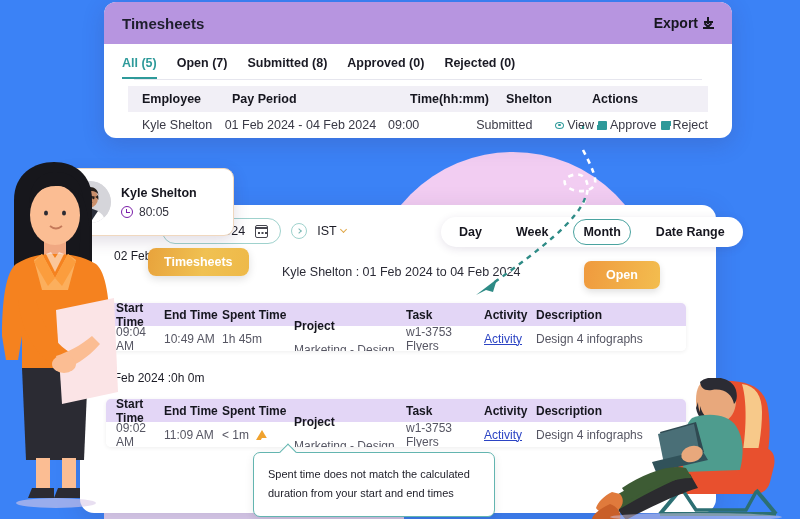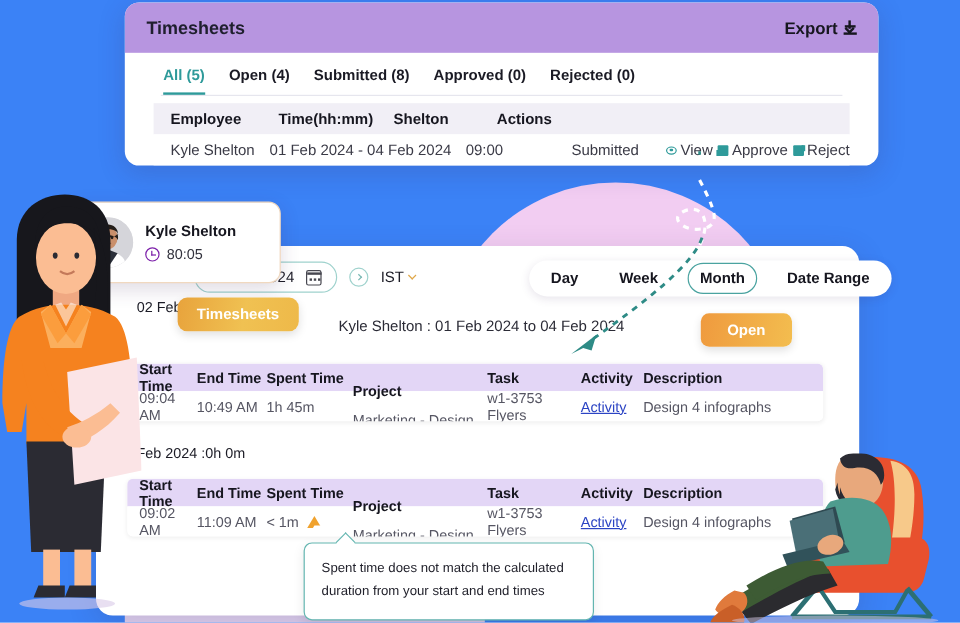--- a/index.html
+++ b/index.html
@@ -46,21 +46,21 @@
   }
   .dl-ico:after {
     content:""; position:absolute; left:0.5px; top:4.2px; width:9px; height:2px; background:#17171f;
     transform: none;
   }
   .dl-bar { position:absolute; left:0; bottom:0; width:11px; height:1.6px; background:#17171f; }
   .dl-chev { position:absolute; left:2.2px; top:4px; width:6px; height:6px;
              border-right:2px solid #17171f; border-bottom:2px solid #17171f;
              transform:rotate(45deg); }
 
-  #ts-tabs { display:flex; gap:20px; padding:12px 30px 0 32px; font-size:12.5px; }
+  #ts-tabs { display:flex; gap:20px; padding:12px 30px 0 18px; font-size:12.5px; }
   #ts-tabs .tab { color:#1a1a24; font-weight:bold; padding-bottom:7px; cursor:pointer; white-space:nowrap;}
   #ts-tabs .tab.active { color:#2e9a9a; border-bottom:2.5px solid #2e9a9a; }
   #ts-tab-rule { margin:0 30px; height:1px; background:#e6e6ee; }
 
   #ts-table { margin:6px 24px 0 24px; font-size:12.5px; }
   #ts-table .hrow {
     display:flex; background:#f1eff6; height:26px; align-items:center; color:#16161f; font-weight:bold;
   }
   #ts-table .brow {
     display:flex; height:26px; align-items:center; color:#3a3a46; background:#fff;
@@ -209,30 +209,31 @@
         <span>Export</span>
         <span class="dl-ico">
           <span class="dl-chev"></span>
             <span class="dl-bar"></span>
         </span>
       </div>
     </div>
 
     <div id="ts-tabs">
       <div class="tab active">All (5)</div>
-      <div class="tab">Open (4)</div>
+      <div class="tab">Open (7)</div>
       <div class="tab">Submitted (8)</div>
       <div class="tab">Approved (0)</div>
       <div class="tab">Rejected (0)</div>
     </div>
     <div id="ts-tab-rule"></div>
 
     <div id="ts-table">
       <div class="hrow">
         <div class="c-emp">Employee</div>
+        <div class="c-pay">Pay Period</div>
         <div class="c-time">Time(hh:mm)</div>
         <div class="c-stat">Shelton</div>
         <div class="c-act">Actions</div>
       </div>
       <div class="brow">
         <div class="c-emp">Kyle Shelton</div>
         <div class="c-pay">01 Feb 2024 - 04 Feb 2024</div>
         <div class="c-time">09:00</div>
         <div class="c-stat">Submitted</div>
         <div class="c-act">

